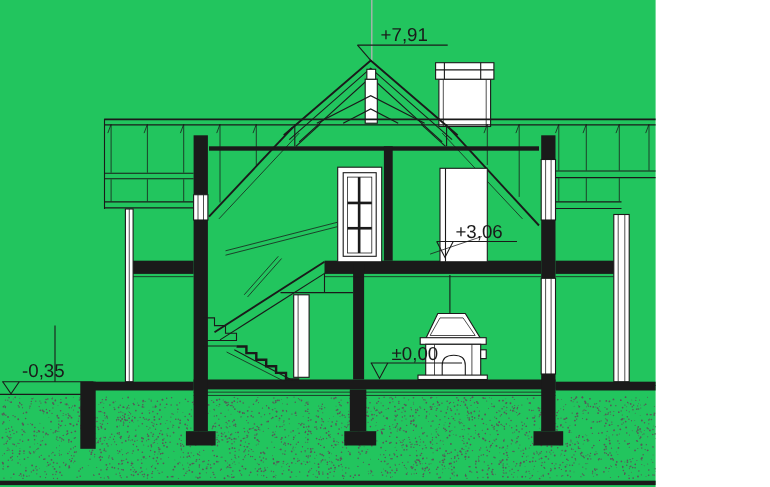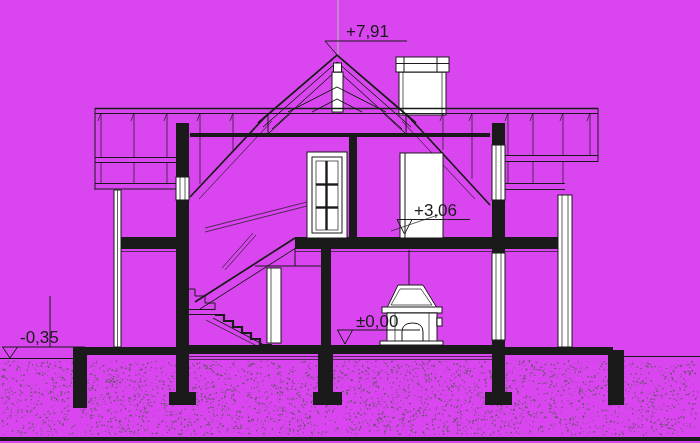--- a/index.html
+++ b/index.html
@@ -1,16 +1,16 @@
 <!DOCTYPE html>
 <html><head>
 <meta charset="utf-8">
 <style>
   html,body{margin:0;padding:0;background:#fff;}
-  .stage{position:relative;width:700px;height:443px;background:#d946ef;overflow:hidden;
+  .stage{position:relative;width:596px;height:443px;background:#22c55e;overflow:hidden;
          font-family:"Liberation Sans", sans-serif;}
   svg{position:absolute;left:0;top:0;}
   .ln   {stroke:#1a1a1a;stroke-width:1;fill:none;}
   .ln2  {stroke:#1a1a1a;stroke-width:1.7;fill:none;}
   .thin {stroke:#1a1a1a;stroke-width:.7;fill:none;}
   .blk  {fill:#1a1a1a;stroke:none;}
   .wht  {fill:#ffffff;stroke:#1a1a1a;stroke-width:1;}
   .grayline{stroke:#b3b3b3;stroke-width:1.2;fill:none;}
   .lvl  {font-family:"Liberation Sans", sans-serif;font-size:17px;fill:#1a1a1a;}
 </style>

